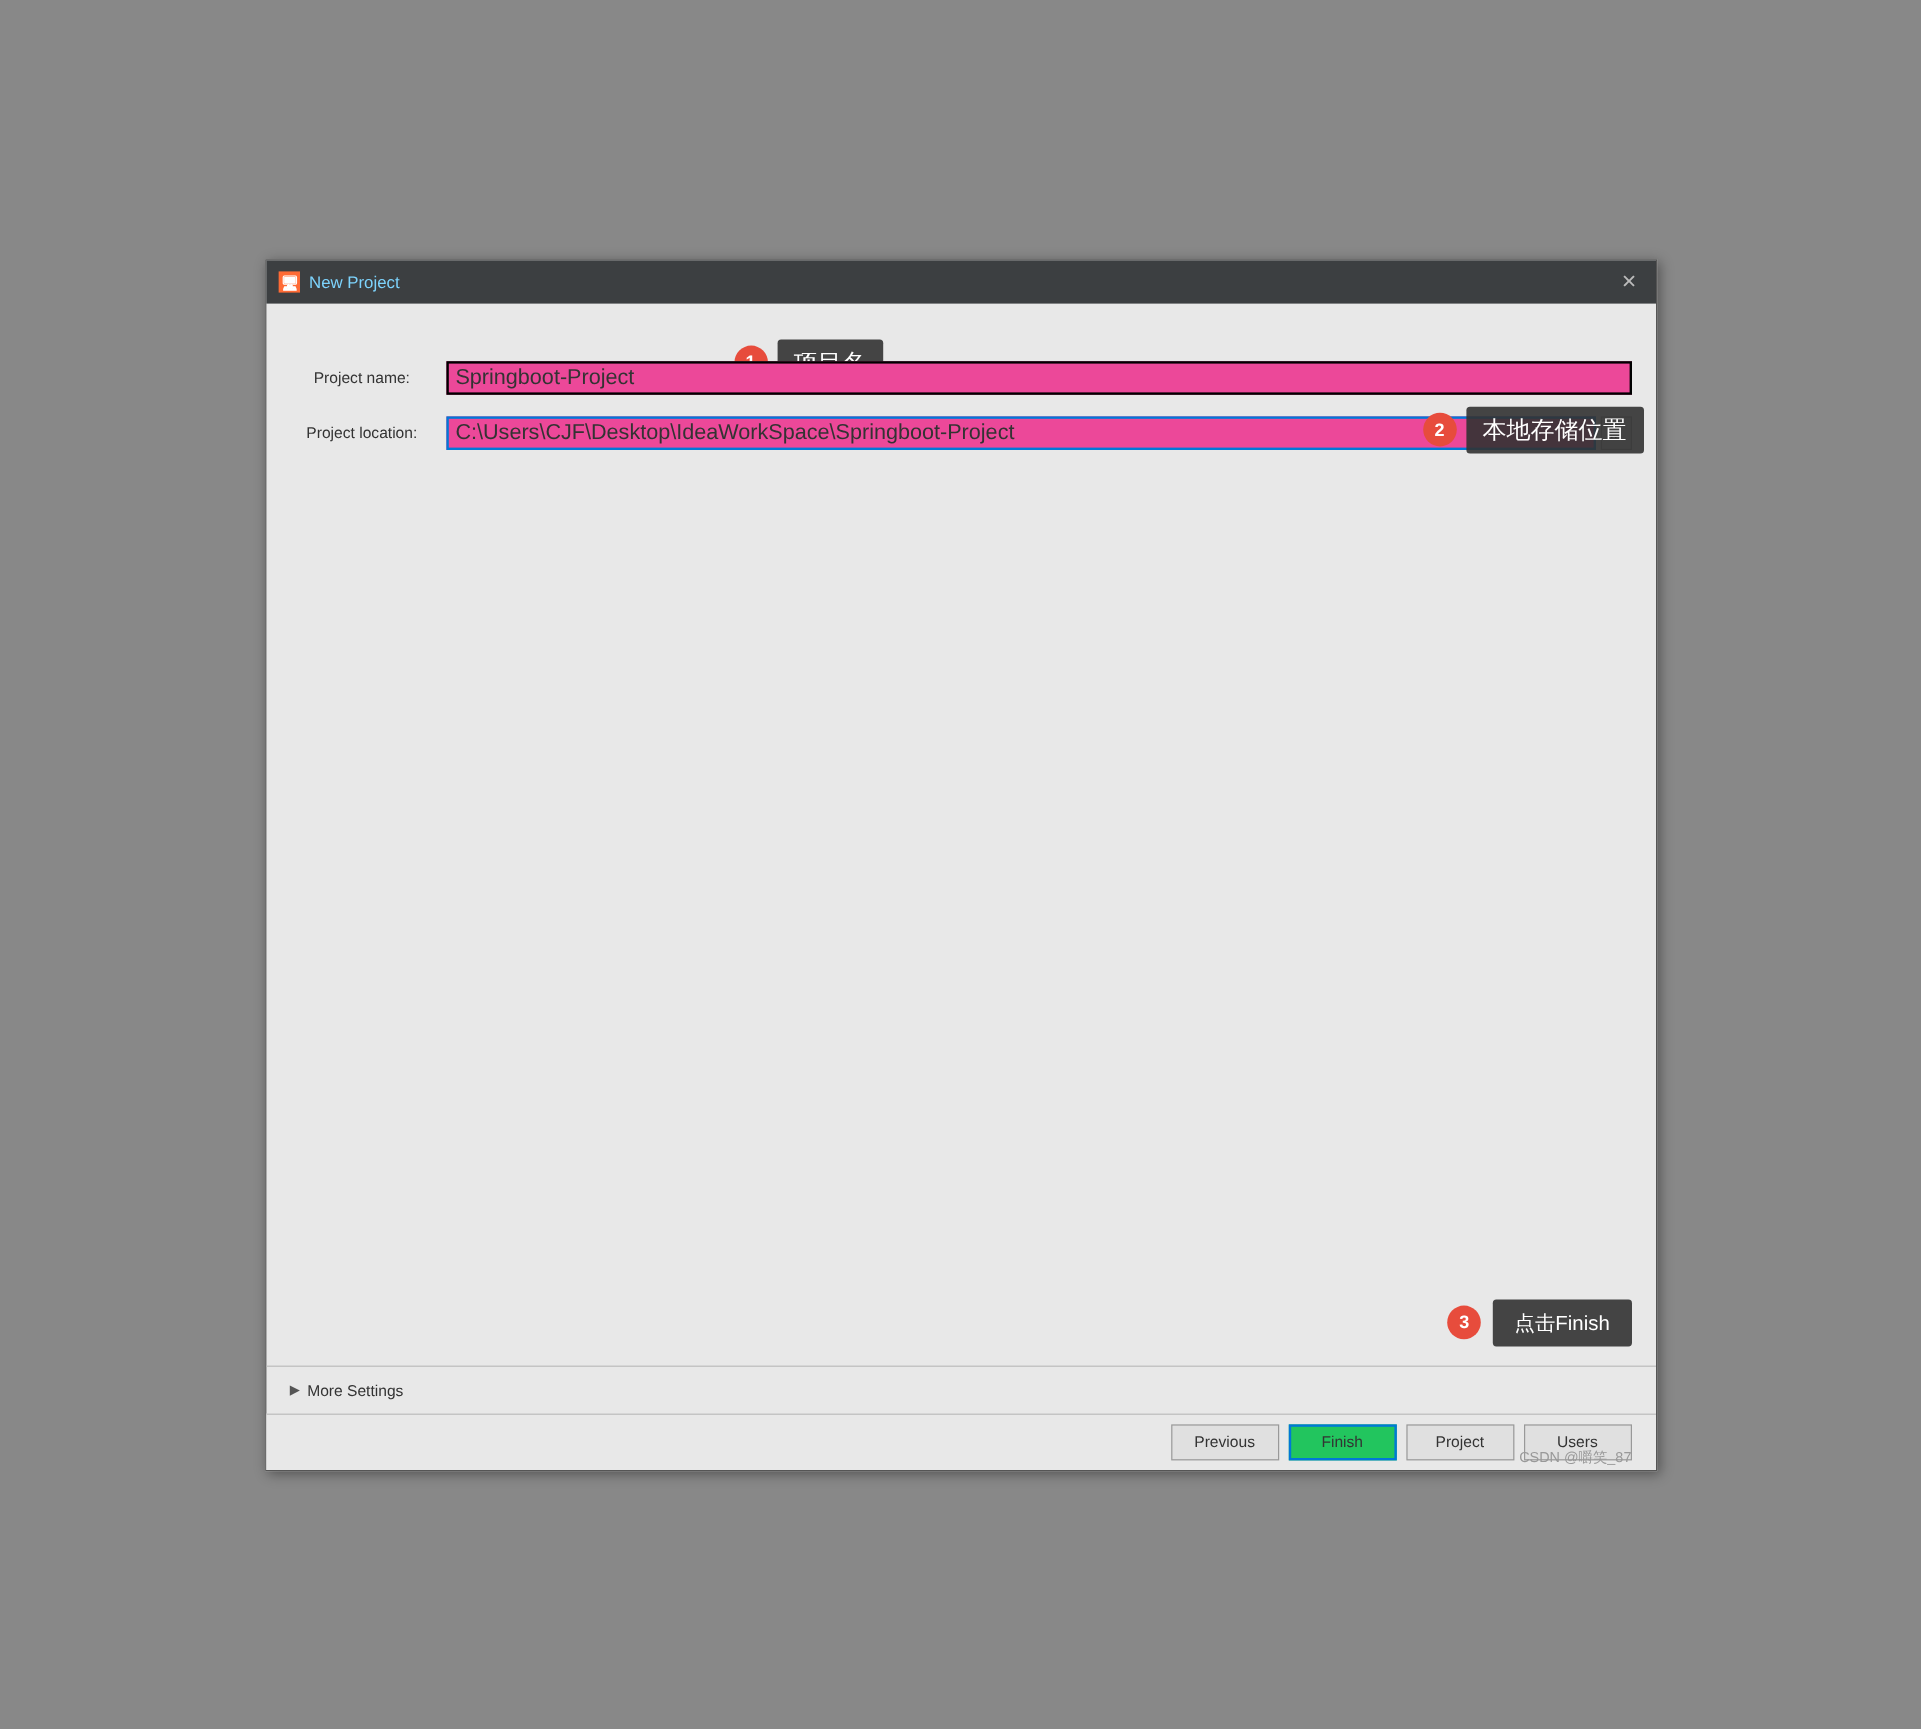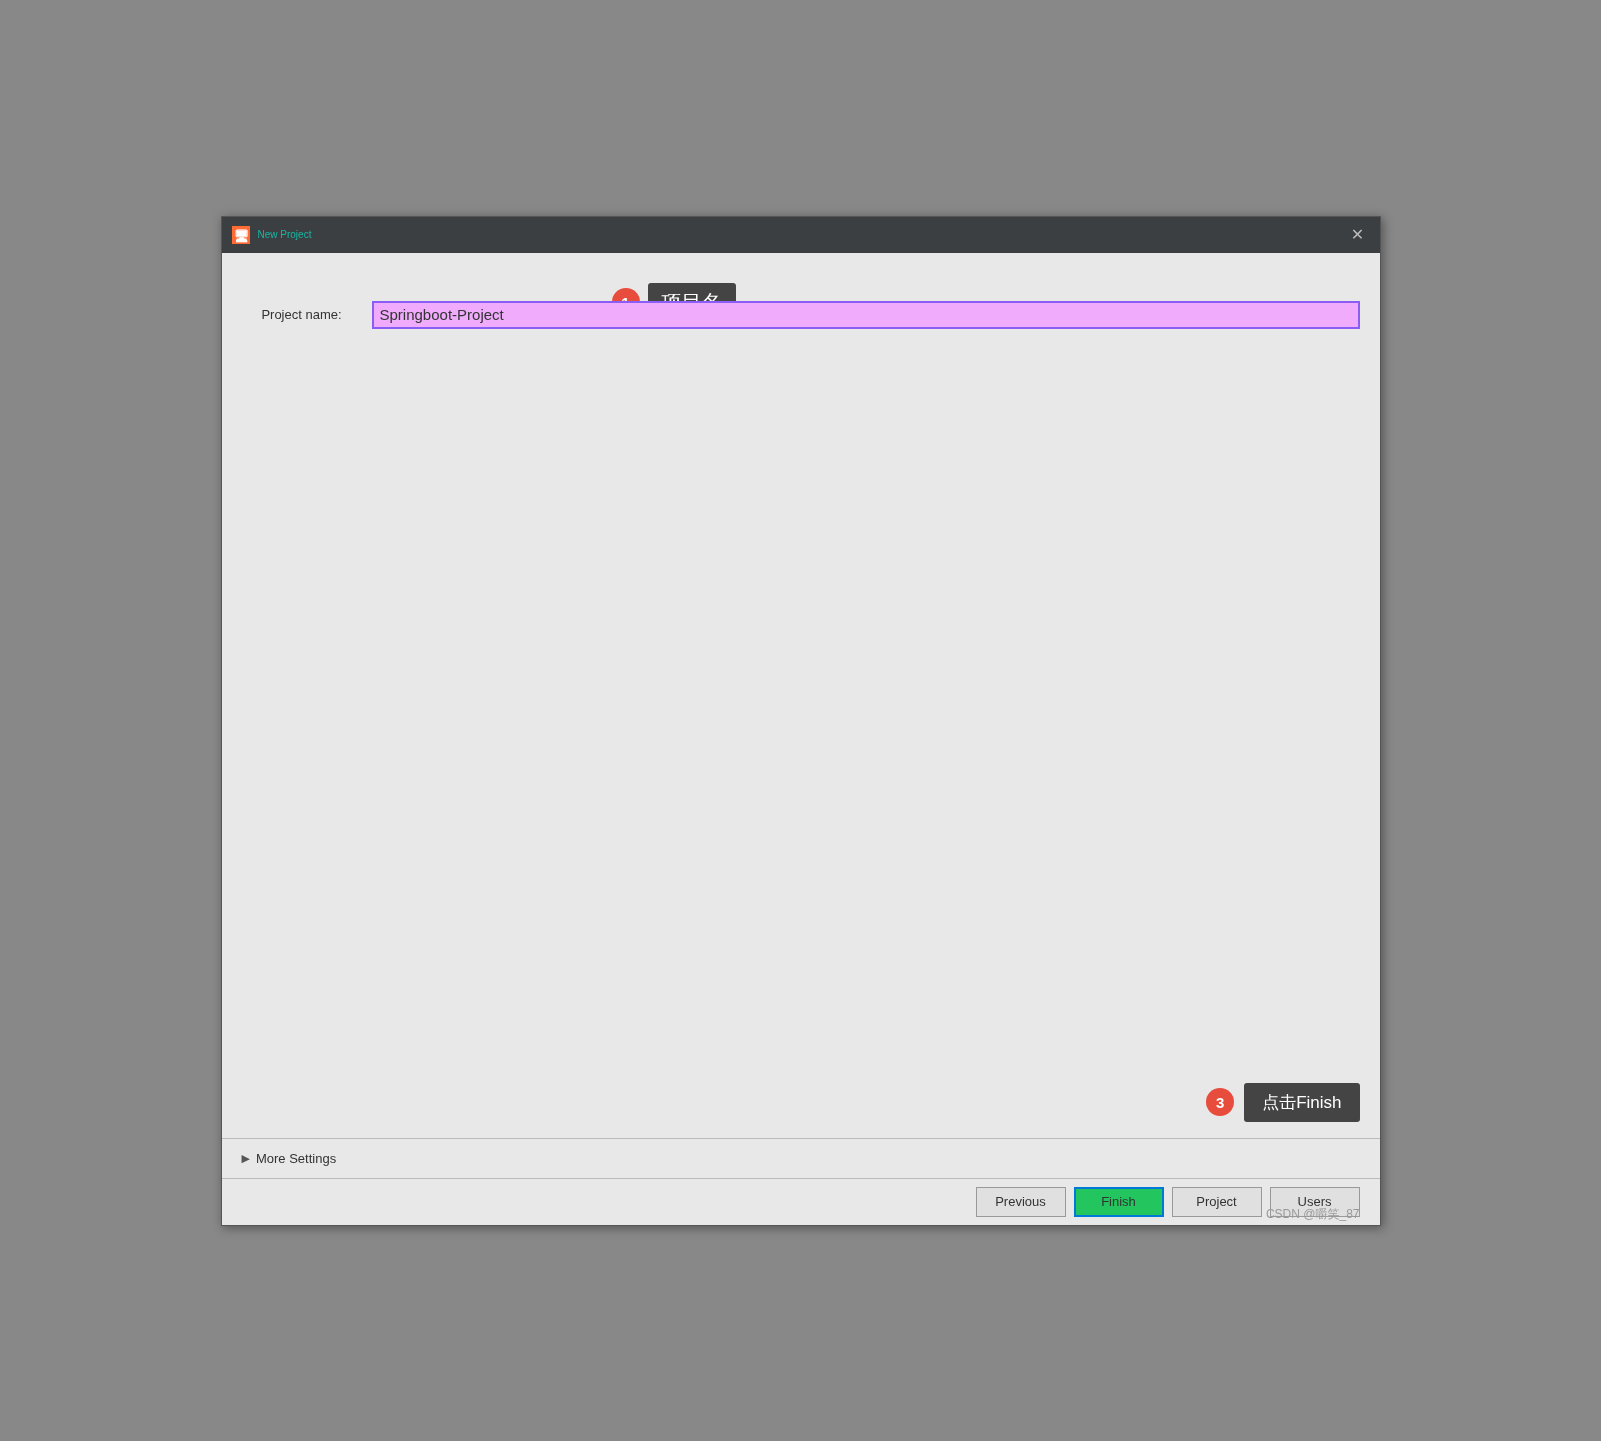--- a/index.html
+++ b/index.html
@@ -40,22 +40,22 @@
       flex-shrink: 0;
     }
 
     .title-bar-left {
       display: flex;
       align-items: center;
       gap: 8px;
     }
 
     .title-text {
-      font-size: 10px;
-      color: #14b8a6;
+      font-size: 14px;
+      color: #7dd3fc;
     }
 
     .close-btn {
       width: 24px;
       height: 24px;
       display: flex;
       align-items: center;
       justify-content: center;
       cursor: pointer;
       color: #bbbbbb;
@@ -81,24 +81,24 @@
       width: 130px;
       text-align: center;
       padding-right: 10px;
       color: #333;
       flex-shrink: 0;
     }
 
     .form-input {
       flex: 1;
       height: 28px;
-      border: 2px solid #8b5cf6;
-      background: #f0abfc;
+      border: 2px solid #000000;
+      background: #ec4899;
       padding: 2px 6px;
-      font-size: 15px;
+      font-size: 18px;
       outline: none;
       color: #333;
     }
 
     .form-input.active {
       border-color: #0078d7;
     }
 
     .browse-btn {
       width: 26px;
@@ -254,20 +254,32 @@
         <div class="badge" style="position:relative; top:auto; left:auto;">1</div>
         <div class="tooltip-box" style="position:relative; top:auto; left:auto;">项目名</div>
       </div>
 
       <div class="form-row" style="position:absolute; bottom:0; left:0; right:0;">
         <label class="form-label">Project name:</label>
         <input type="text" class="form-input" value="Springboot-Project" style="">
       </div>
     </div>
 
+    <div style="position:relative; margin-bottom: 20px;">
+      <div class="form-row">
+        <label class="form-label">Project location:</label>
+        <input type="text" class="form-input active" value="C:\Users\CJF\Desktop\IdeaWorkSpace\Springboot-Project" style="">
+        <button class="browse-btn">...</button>
+      </div>
+
+      <div style="position:absolute; top:-8px; right:-10px; display:flex; align-items:center; gap:8px;">
+        <div class="badge" style="position:relative; top:auto; left:auto;">2</div>
+        <div class="tooltip-box" style="position:relative; top:auto; left:auto;">本地存储位置</div>
+      </div>
+    </div>
 
     <div class="content-area"></div>
 
     <div style="display:flex; justify-content:flex-end; align-items:center; gap:10px; padding-bottom: 16px;">
       <div class="badge-3">3</div>
       <div class="tooltip-3">点击Finish</div>
     </div>
 
     <div class="dialog-footer-separator"></div>
 

